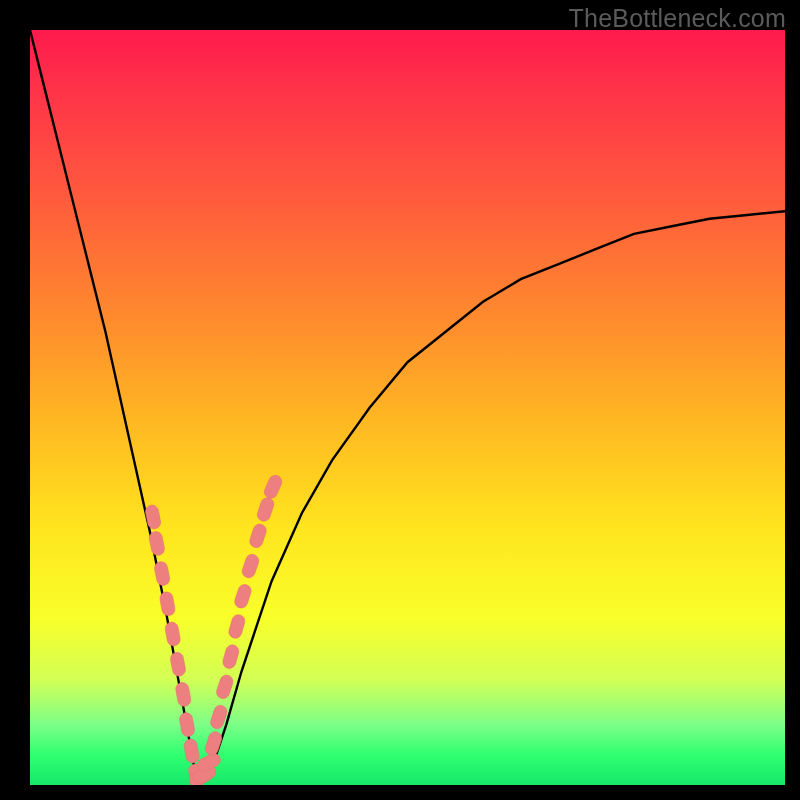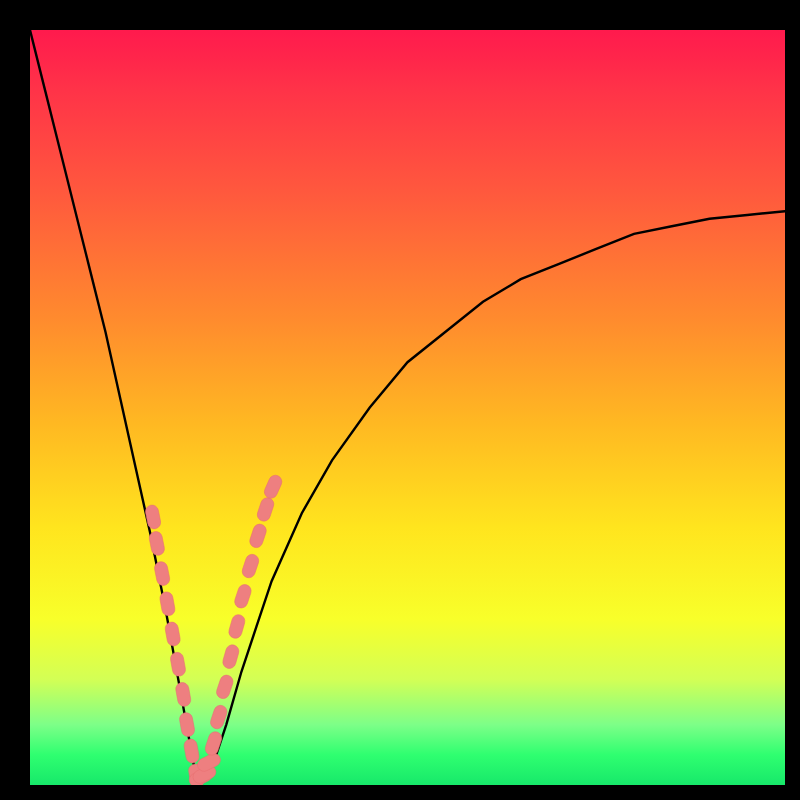--- a/index.html
+++ b/index.html
@@ -131,13 +131,14 @@
           </g>
           <g transform="translate(235.56 479.43) rotate(-71.6)">
             <rect x="-12" y="-6.5" width="24" height="13" rx="6.5" fill="#ee7f80" stroke="#e76f70" stroke-width="0.5"></rect>
           </g>
           <g transform="translate(243.11 456.77) rotate(-66.0)">
             <rect x="-12" y="-6.5" width="24" height="13" rx="6.5" fill="#ee7f80" stroke="#e76f70" stroke-width="0.5"></rect>
           </g>
         </g>
     </svg>
   </div>
+  <div class="watermark">TheBottleneck.com</div>
 </div>
 
 </body></html>

